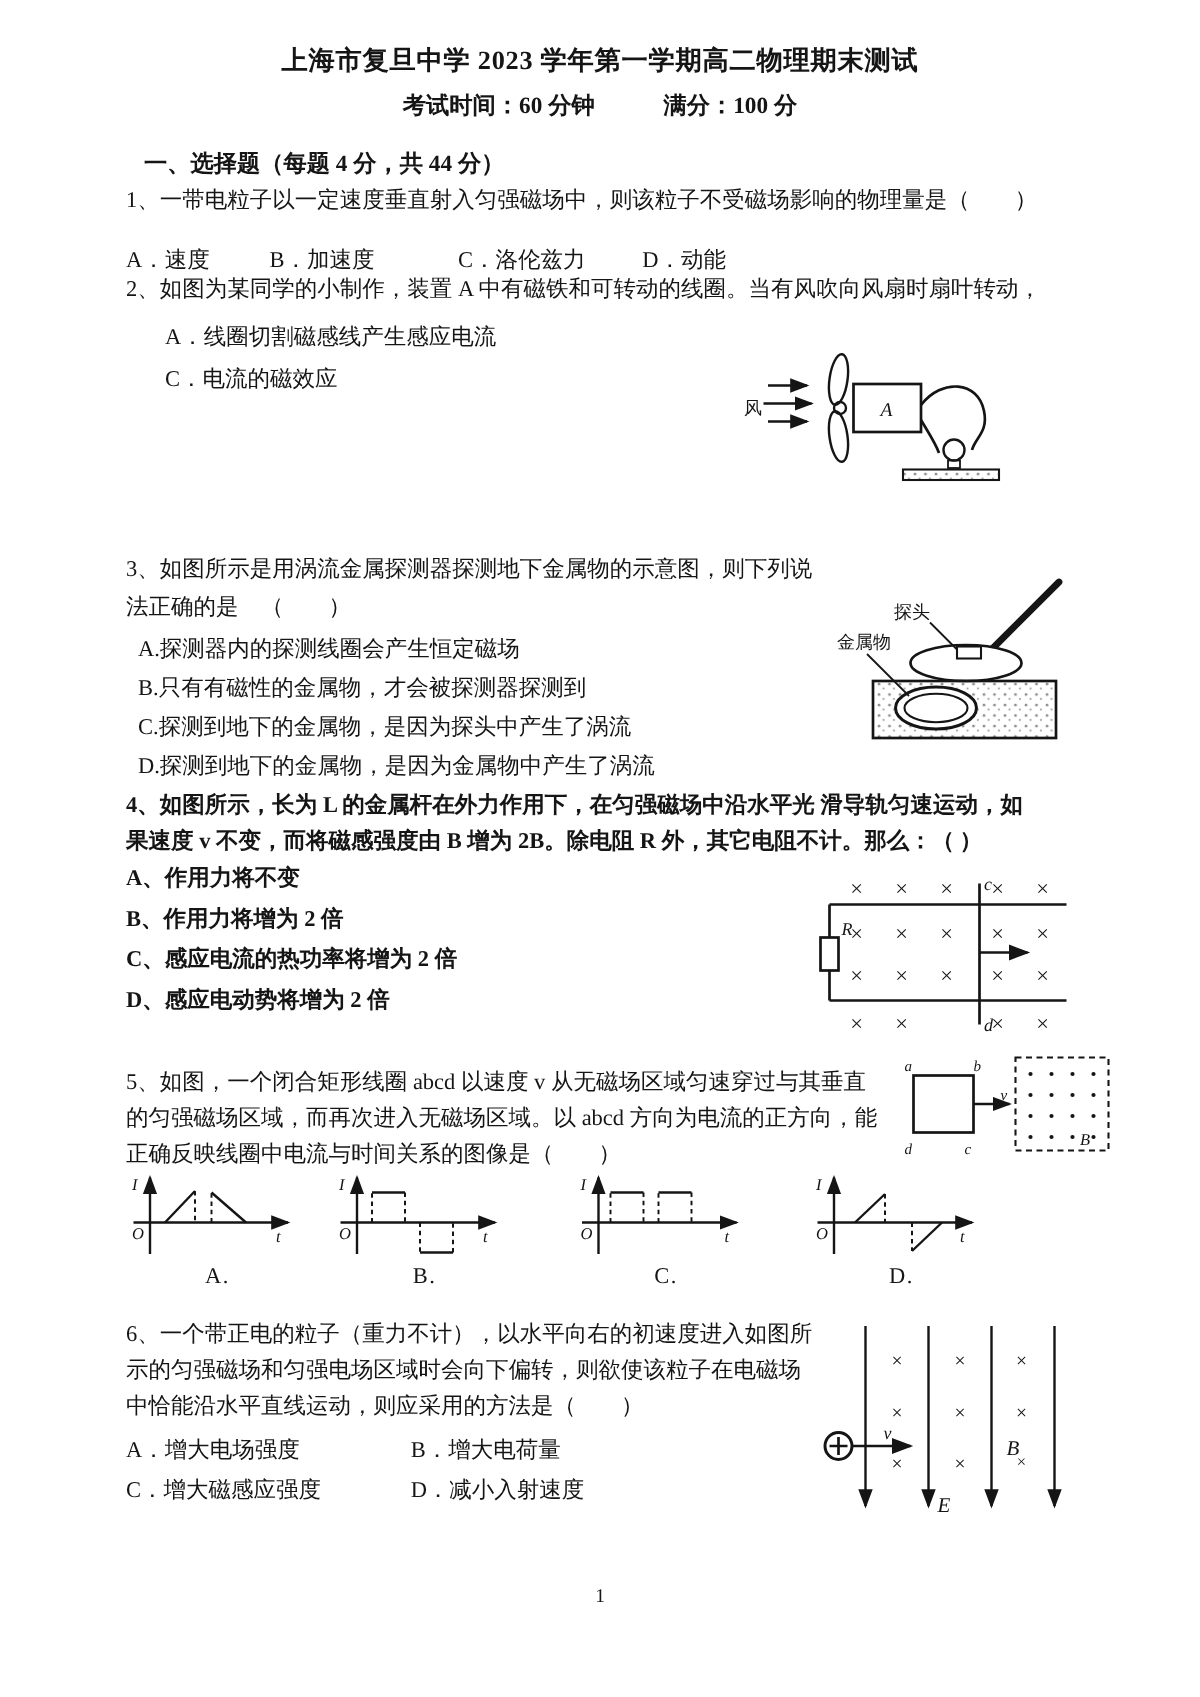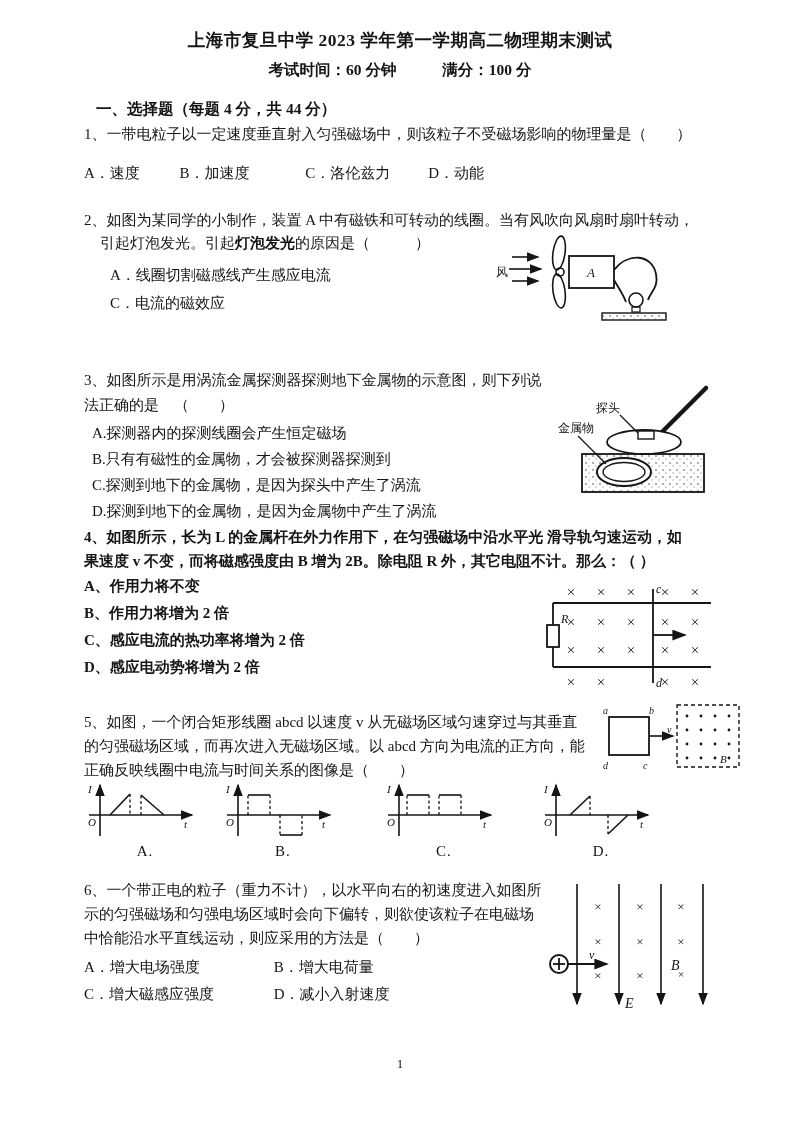--- a/index.html
+++ b/index.html
@@ -64,25 +64,22 @@
   <div class="abs section-head" style="top:99px;left:96px;">一、选择题（每题 4 分，共 44 分）</div>
 
   <div class="abs qline" style="top:122px;left:84px;width:680px;">1、一带电粒子以一定速度垂直射入匀强磁场中，则该粒子不受磁场影响的物理量是（　　）</div>
   <div class="abs q1opts" style="top:164px;left:84px;width:660px;">
     <span class="o1">A．速度</span>
     <span class="o2">B．加速度</span>
     <span class="o3">C．洛伦兹力</span>
     <span class="o4">D．动能</span>
   </div>
 
-  <div class="abs q2" style="top:209px;left:84px;width:650px;">
+  <div class="abs q2" style="top:182px;left:84px;width:650px;">
     <div class="qline">2、如图为某同学的小制作，装置 A 中有磁铁和可转动的线圈。当有风吹向风扇时扇叶转动，</div>
-    <div class="qline indent">
-      <span>引起灯泡发光。引起</span><span class="bold">灯泡发光</span><span>的原因是（　　　）</span>
-    </div>
     <div class="opts">
       <div>A．线圈切割磁感线产生感应电流</div>
       <div>C．电流的磁效应</div>
     </div>
   </div>
 
   <div class="abs" style="top:230px;left:496px;">
     <svg width="172" height="98" viewBox="0 0 172 98">
       <text x="0" y="46" font-size="12">风</text>
       <line x1="16" y1="27" x2="42" y2="27" stroke="#151515" stroke-width="1.6" marker-end="url(#arr)"></line>

